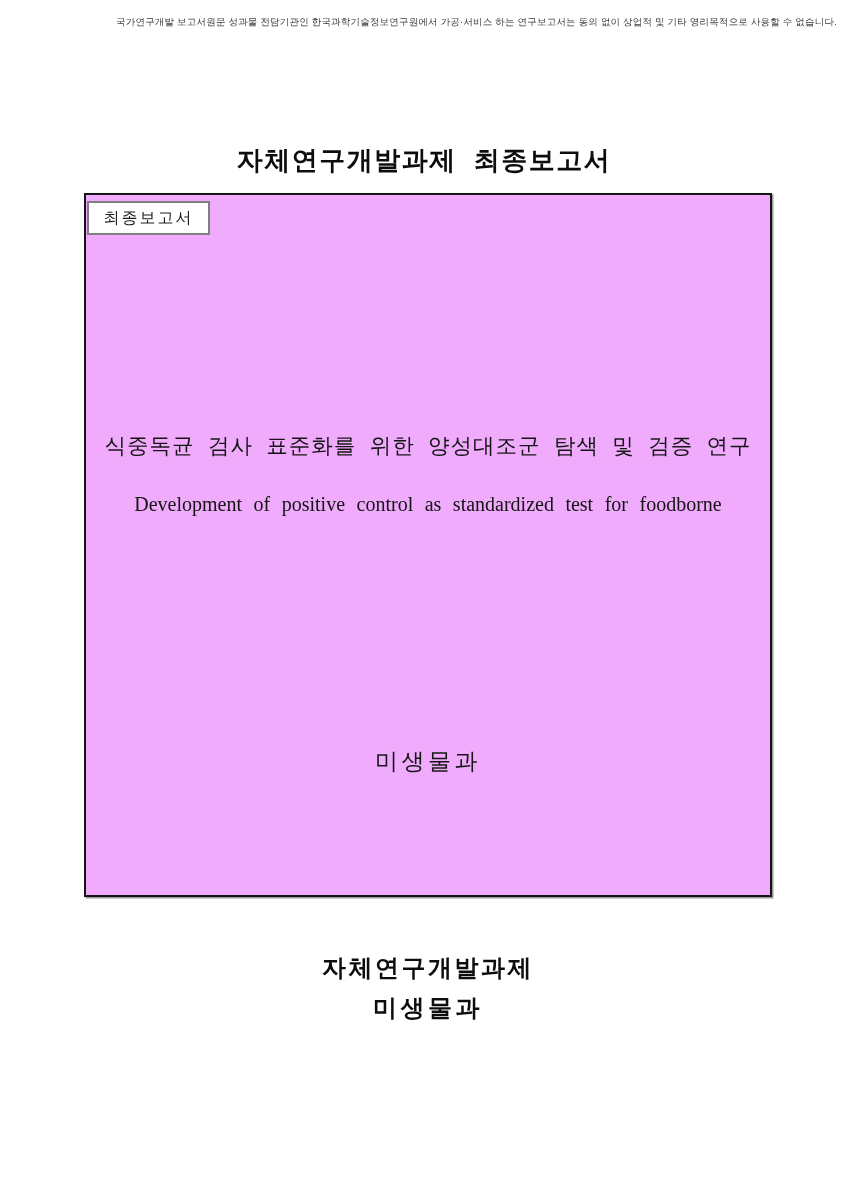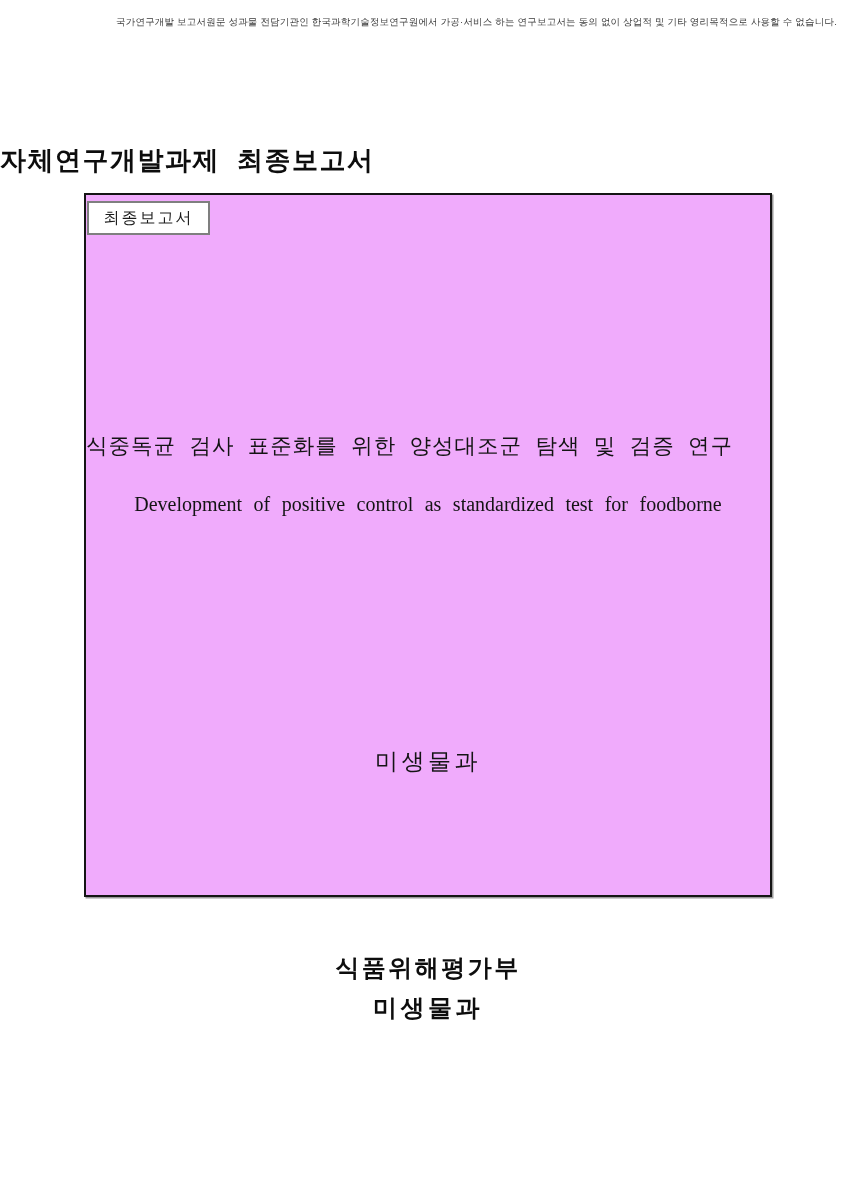--- a/index.html
+++ b/index.html
@@ -22,20 +22,21 @@
     font-size: 9.5px;
     letter-spacing: 0.2px;
     color: #3a3a3a;
     white-space: nowrap;
   }
   .main-title {
     position: absolute;
     top: 143px;
     left: 0;
     width: 100%;
+    text-align: center;
     font-size: 26px;
     font-weight: bold;
     letter-spacing: 1.5px;
     word-spacing: 9px;
     color: #0d0d0d;
   }
   .outer-box {
     position: absolute;
     left: 84px;
     top: 193px;
@@ -58,20 +59,21 @@
     font-size: 16px;
     letter-spacing: 2px;
     color: #1a1a1a;
     background: #ffffff;
   }
   .title-ko {
     position: absolute;
     top: 236px;
     left: 0;
     width: 100%;
+    text-align: center;
     font-size: 21.5px;
     letter-spacing: 1px;
     word-spacing: 7px;
     color: #141414;
   }
   .title-en {
     position: absolute;
     top: 295px;
     left: 0;
     width: 100%;
@@ -138,18 +140,18 @@
     <div class="title-ko">식중독균 검사 표준화를 위한 양성대조군 탐색 및 검증 연구</div>
 
     <div class="title-en">
       <div class="en-line1">Development of positive control as standardized test for foodborne</div>
     </div>
 
 
     <div class="dept-mid">미생물과</div>
 
     <div class="org-block">
-      <div class="org-division">식품위해평가부</div>
+      <div class="org-division">자체연구개발과제</div>
       <div class="org-department">미생물과</div>
     </div>
 
   </div>
 </div>
 
 </body></html>

